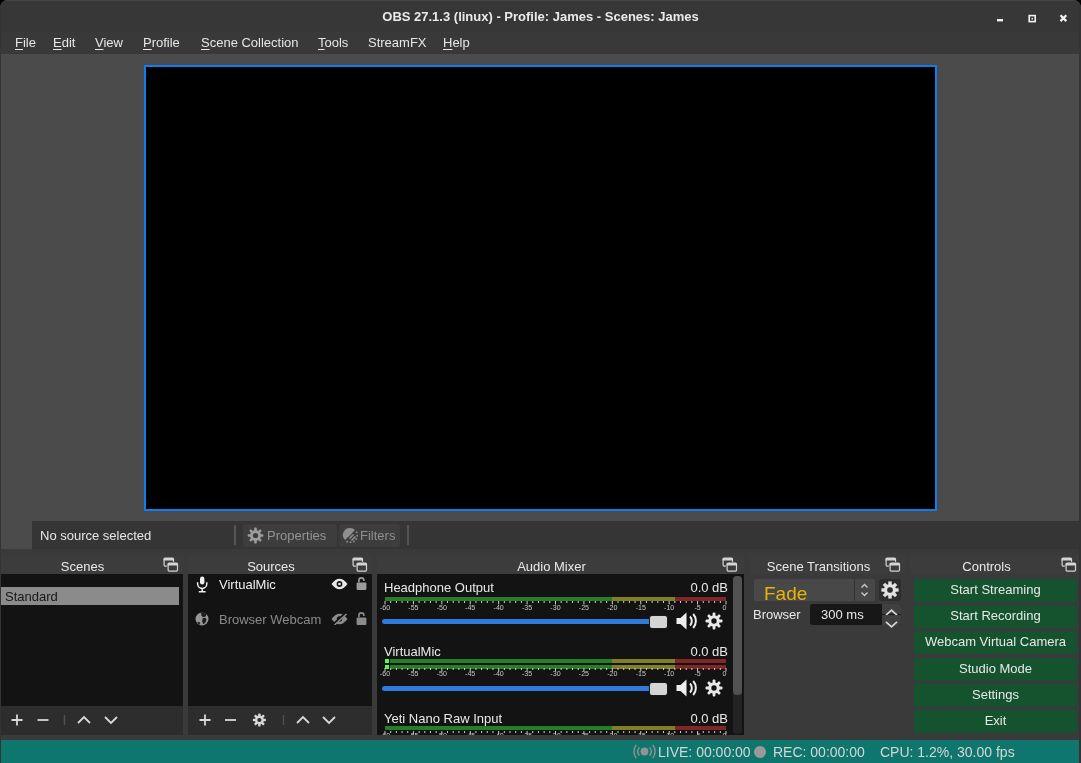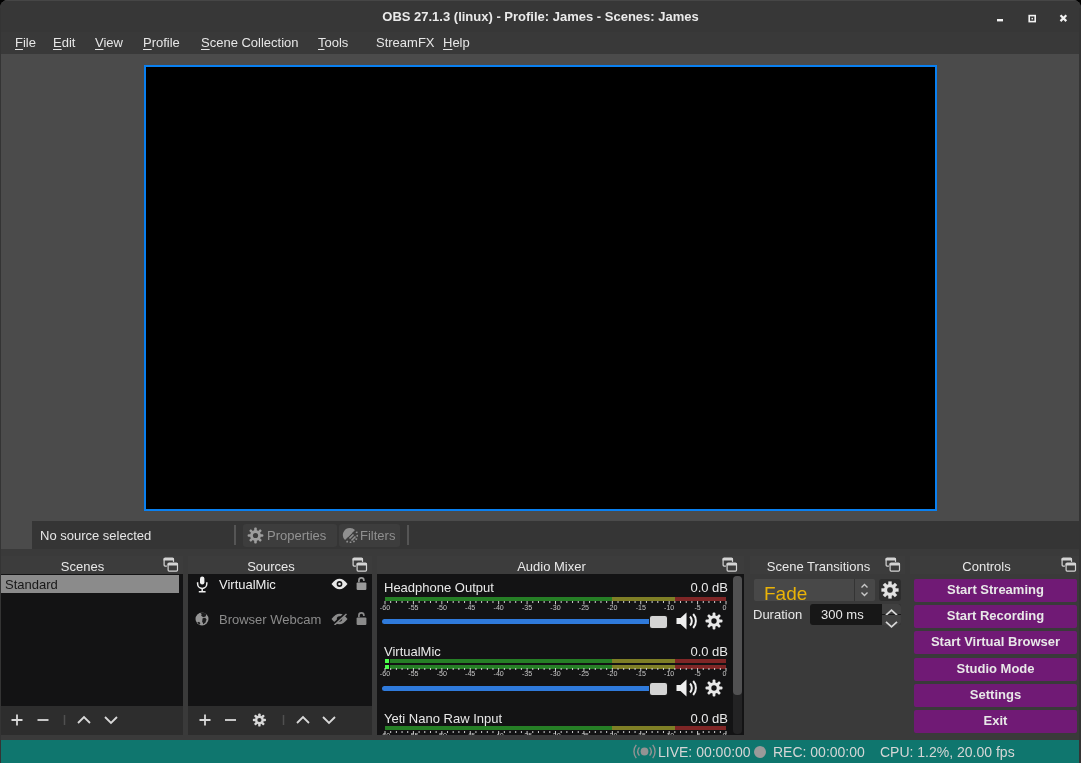--- a/index.html
+++ b/index.html
@@ -24,22 +24,22 @@
   color:#8f8f8f;font-size:12.5px;}
 #dockarea{position:absolute;left:0;top:549px;width:1081px;height:191px;background:#3a3a3a;}
 #statusbar{position:absolute;left:0;top:740px;width:1081px;height:23px;background:#0f766e;
   color:#d6d6d6;font-size:14px;}
 #statusbar span{position:absolute;top:4px;}
 .dock{position:absolute;top:7px;height:179px;background:#131314;overflow:hidden;}
 .dockhead{position:absolute;left:0;top:0;width:100%;height:18px;background:#3c3c3c;
   text-align:center;color:#e8e8e8;font-size:13px;line-height:21px;padding-right:18px;}
 .fl{position:absolute;top:1px;}
 .docktool{position:absolute;left:0;bottom:0;width:100%;height:29px;background:#2d2d2d;}
-.cbtn{position:absolute;background:#701a75;border-radius:2px;color:#e8e8e8;
-  font-size:13px;text-align:center;line-height:22px;font-weight:bold;}
+.cbtn{position:absolute;background:#14532d;border-radius:2px;color:#e8e8e8;
+  font-size:13px;text-align:center;line-height:22px;}
 .mrow{position:absolute;color:#e9e9e9;font-size:13px;}
 .srcrow{position:absolute;left:0;width:100%;height:19px;font-size:13px;}
 </style>
 </head>
 <body>
 <div id="win">
   <div id="titlebar">
     <div id="title">OBS 27.1.3 (linux) - Profile: James - Scenes: James</div>
     <svg class="abs" style="left:995px;top:12px" width="80" height="10" viewBox="0 0 80 10">
       <rect x="2" y="6" width="6" height="2.4" fill="#f2f2f2"></rect>
@@ -48,21 +48,21 @@
       <path d="M65.5 2.3 L71.3 8.1 M71.3 2.3 L65.5 8.1" stroke="#f2f2f2" stroke-width="2.2"></path>
     </svg>
   </div>
   <div id="menubar">
     <span class="mi" style="left:15px"><u>F</u>ile</span>
     <span class="mi" style="left:53px"><u>E</u>dit</span>
     <span class="mi" style="left:95px"><u>V</u>iew</span>
     <span class="mi" style="left:143px"><u>P</u>rofile</span>
     <span class="mi" style="left:201px"><u>S</u>cene Collection</span>
     <span class="mi" style="left:318px"><u>T</u>ools</span>
-    <span class="mi" style="left:376px">StreamFX</span>
+    <span class="mi" style="left:368px">StreamFX</span>
     <span class="mi" style="left:443px"><u>H</u>elp</span>
   </div>
   <div id="canvas"></div>
 
   <div id="srctoolbar">
     <span class="abs" style="left:8px;top:7px;font-size:13px;color:#e6e6e6;">No source selected</span>
     <div class="vsep" style="left:202px;top:4px;height:20px;"></div>
     <div class="tbtn" style="left:211px;width:94px;"></div>
     <svg class="abs" style="left:215px;top:6px" width="17" height="17" viewBox="0 0 17 17">
       <g fill="#9d9d9d">
@@ -92,21 +92,21 @@
     <div class="dock" id="scenes" style="left:0;width:183px;">
       <div class="dockhead">Scenes
         <svg class="fl" style="right:4px" width="16" height="16" viewBox="0 0 16 16">
           <rect x="1.1" y="1.1" width="9.4" height="8" rx="1" fill="none" stroke="#d4d4d4" stroke-width="1.2"></rect>
           <path d="M1.6 1 h8.4 a1 1 0 0 1 1 1 v1.6 h-10.4 v-1.6 a1 1 0 0 1 1-1 Z" fill="#d4d4d4"></path>
           <rect x="3.9" y="4.9" width="11.2" height="10.2" fill="#3c3c3c"></rect>
           <rect x="5.1" y="6.1" width="9.4" height="8" rx="1" fill="none" stroke="#d4d4d4" stroke-width="1.2"></rect>
           <path d="M5.6 6 h8.4 a1 1 0 0 1 1 1 v1.6 h-10.4 v-1.6 a1 1 0 0 1 1-1 Z" fill="#d4d4d4"></path>
         </svg>
       </div>
-      <div class="abs" style="left:0;top:19px;width:179px;height:18px;background:#8b8b8b;">
+      <div class="abs" style="left:0;top:31px;width:179px;height:18px;background:#8b8b8b;">
         <span class="abs" style="left:5px;top:2px;font-size:13px;color:#181818;">Standard</span>
       </div>
       <div class="docktool">
         <svg class="abs" style="left:9px;top:7px" width="110" height="14" viewBox="0 0 110 14">
           <g stroke="#d8d8d8" stroke-width="1.8" fill="none">
             <path d="M8 1.5 V12.5 M2.5 7 H13.5"></path>
             <path d="M28.5 7 H39.5"></path>
             <path d="M69 10 L75 4 L81 10"></path>
             <path d="M96 4 L102 10 L108 4"></path>
           </g>
@@ -526,21 +526,21 @@
           <g fill="#e2e2e2">
             <rect x="7.3" y="0.4" width="3.4" height="17.2"></rect>
             <rect x="7.3" y="0.4" width="3.4" height="17.2" transform="rotate(45 9 9)"></rect>
             <rect x="7.3" y="0.4" width="3.4" height="17.2" transform="rotate(90 9 9)"></rect>
             <rect x="7.3" y="0.4" width="3.4" height="17.2" transform="rotate(135 9 9)"></rect>
             <circle cx="9" cy="9" r="6.1"></circle>
           </g>
           <rect x="6.2" y="6.2" width="5.6" height="5.6" rx="2.4" fill="#2d2d2d"></rect>
         </svg>
       </div>
-      <span class="abs" style="left:3px;top:51px;font-size:13px;color:#e8e8e8;">Duration</span>
+      <span class="abs" style="left:3px;top:51px;font-size:13px;color:#e8e8e8;">Browser</span>
       <div class="abs" style="left:60px;top:48px;width:91px;height:21px;background:#171717;border-radius:3px;">
         <span class="abs" style="left:11px;top:3px;font-size:13px;color:#e8e8e8;">300 ms</span>
         <div class="abs" style="left:72px;top:0;width:19px;height:10px;background:#404040;border-radius:0 3px 0 0;">
           <svg width="19" height="10" viewBox="0 0 19 10">
               <path d="M4 7.2 L9.5 2.2 L15 7.2" fill="none" stroke="#d6d6d6" stroke-width="1.8"></path>
             </svg>
         </div>
         <div class="abs" style="left:72px;top:11px;width:19px;height:10px;background:#404040;border-radius:0 0 3px 0;">
           <svg width="19" height="10" viewBox="0 0 19 10">
               <path d="M4 2.8 L9.5 7.8 L15 2.8" fill="none" stroke="#d6d6d6" stroke-width="1.8"></path>
@@ -554,37 +554,37 @@
         <svg class="fl" style="right:4px" width="16" height="16" viewBox="0 0 16 16">
           <rect x="1.1" y="1.1" width="9.4" height="8" rx="1" fill="none" stroke="#d4d4d4" stroke-width="1.2"></rect>
           <path d="M1.6 1 h8.4 a1 1 0 0 1 1 1 v1.6 h-10.4 v-1.6 a1 1 0 0 1 1-1 Z" fill="#d4d4d4"></path>
           <rect x="3.9" y="4.9" width="11.2" height="10.2" fill="#3c3c3c"></rect>
           <rect x="5.1" y="6.1" width="9.4" height="8" rx="1" fill="none" stroke="#d4d4d4" stroke-width="1.2"></rect>
           <path d="M5.6 6 h8.4 a1 1 0 0 1 1 1 v1.6 h-10.4 v-1.6 a1 1 0 0 1 1-1 Z" fill="#d4d4d4"></path>
         </svg>
       </div>
       <div class="cbtn" style="left:4px;top:23px;width:163px;height:23px;">Start Streaming</div>
       <div class="cbtn" style="left:4px;top:49px;width:163px;height:23px;">Start Recording</div>
-      <div class="cbtn" style="left:4px;top:75px;width:163px;height:23px;">Start Virtual Browser</div>
+      <div class="cbtn" style="left:4px;top:75px;width:163px;height:23px;">Webcam Virtual Camera</div>
       <div class="cbtn" style="left:4px;top:102px;width:163px;height:23px;">Studio Mode</div>
       <div class="cbtn" style="left:4px;top:154px;width:163px;height:23px;">Exit</div>
       <div class="cbtn" style="left:4px;top:128px;width:163px;height:23px;">Settings</div>
     </div>
   </div>
 
   <div id="statusbar">
     <svg class="abs" style="left:633px;top:4px" width="23" height="15" viewBox="0 0 23 15">
       <circle cx="11.5" cy="7.5" r="3.9" fill="#939393"></circle>
       <g fill="none" stroke="#939393" stroke-width="1.4">
         <path d="M6.4 3.4 a6.4 6.4 0 0 0 0 8.2 M16.6 3.4 a6.4 6.4 0 0 1 0 8.2"></path>
         <path d="M3.3 0.9 a10.4 10.4 0 0 0 0 13.2 M19.7 0.9 a10.4 10.4 0 0 1 0 13.2"></path>
       </g>
     </svg>
     <span style="left:658px;">LIVE: 00:00:00</span>
     <svg class="abs" style="left:754px;top:6px" width="12" height="12" viewBox="0 0 12 12">
       <circle cx="6" cy="6" r="6" fill="#9a9a9a"></circle>
     </svg>
     <span style="left:773px;">REC: 00:00:00</span>
-    <span style="left:880px;">CPU: 1.2%, 20.00 fps</span>
+    <span style="left:880px;">CPU: 1.2%, 30.00 fps</span>
   </div>
 </div>
 <div style="position:absolute;left:0;top:8px;width:1px;height:755px;background:#343434;"></div>
 <div style="position:absolute;right:0;top:8px;width:2px;height:755px;background:#343434;"></div>
 
 </body></html>

